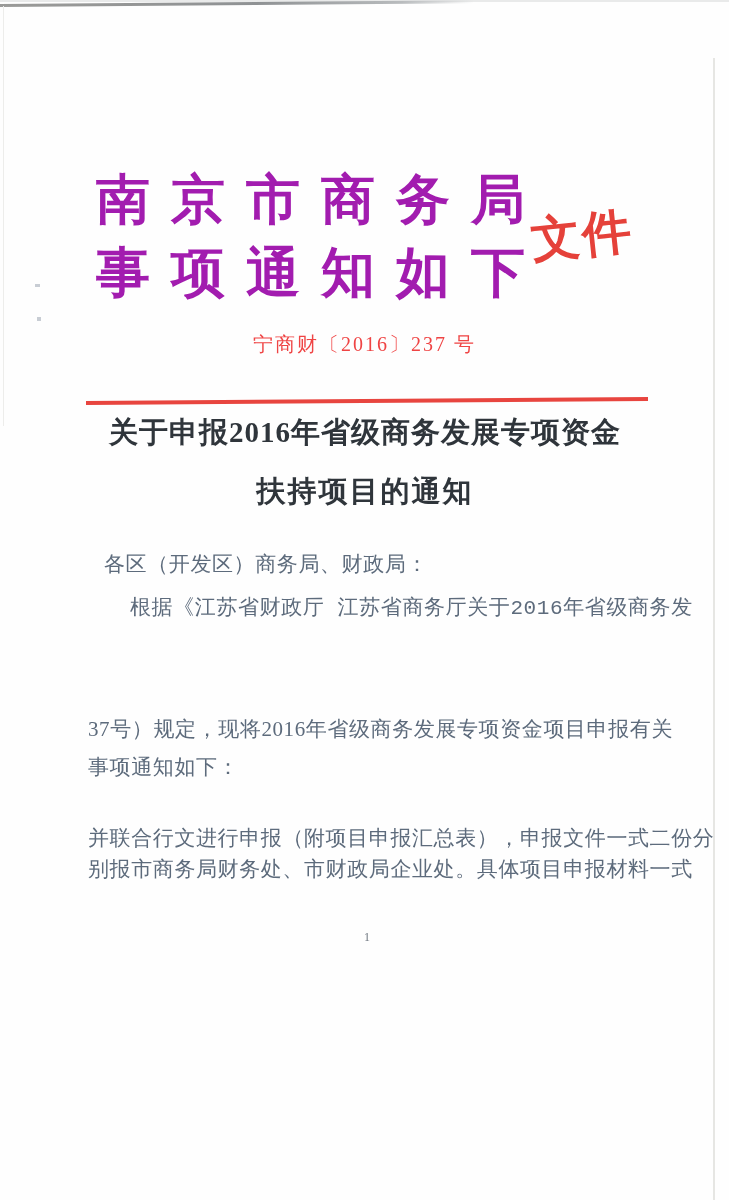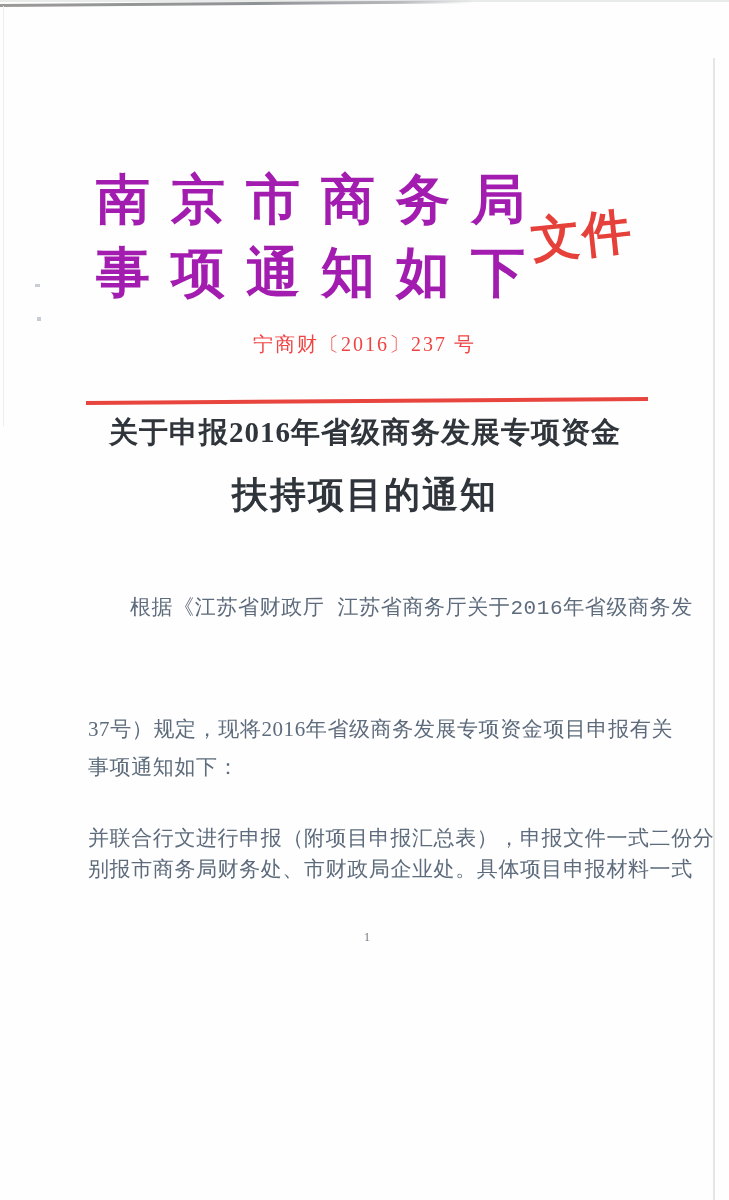--- a/index.html
+++ b/index.html
@@ -50,21 +50,21 @@
     position:absolute;left:86px;top:397px;width:562px;height:4px;
     background:#e8453f;transform:rotate(-0.4deg);transform-origin:right center;
   }
 
   
   .title{
     position:absolute;left:50px;width:630px;text-align:center;
     font-weight:bold;color:#2f353b;line-height:1;
   }
   .title-line1{top:418px;font-size:29px;letter-spacing:1px;}
-  .title-line2{top:477px;font-size:36px;letter-spacing:2px;text-align:center;}
+  .title-line2{top:477px;font-size:29px;letter-spacing:2px;text-align:center;}
 
   
   .body-line{
     position:absolute;white-space:nowrap;
     font-size:21px;color:#5d6b7c;letter-spacing:0.6px;line-height:1;
   }
   .bl1{left:104px;top:554px;}
   .bl2{left:130px;top:598px;font-family:Liberation Mono, monospace;}
   .bl3{left:88px;top:636px;}
   .bl4{left:88px;top:678px;}
@@ -95,20 +95,21 @@
   <div class="org-line org-line2">事项通知如下</div>
   <div class="doc-type">文件</div>
 
   <div class="doc-number">宁商财〔2016〕237 号</div>
 
   <div class="red-rule"></div>
 
   <div class="title title-line1">关于申报2016年省级商务发展专项资金</div>
   <div class="title title-line2">扶持项目的通知</div>
 
+  <div class="body-line bl1">各区（开发区）商务局、财政局：</div>
   <div class="body-line bl2">根据《江苏省财政厅 江苏省商务厅关于2016年省级商务发</div>
   <div class="body-line bl5">37号）规定，现将2016年省级商务发展专项资金项目申报有关</div>
   <div class="body-line bl6">事项通知如下：</div>
   <div class="body-line bl8">并联合行文进行申报（附项目申报汇总表），申报文件一式二份分</div>
   <div class="body-line bl9">别报市商务局财务处、市财政局企业处。具体项目申报材料一式</div>
 
   <div class="page-number">1</div>
 </div>
 
 </body></html>

